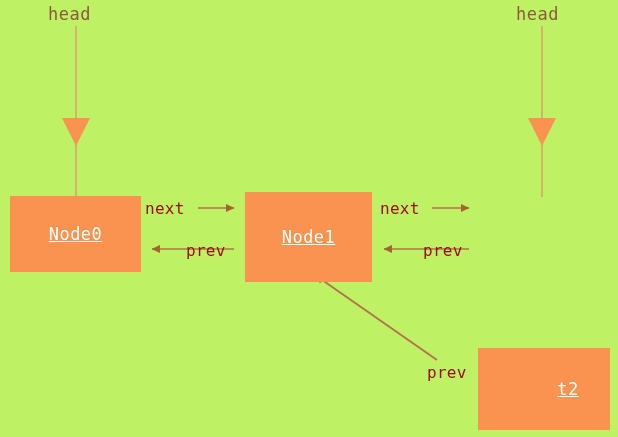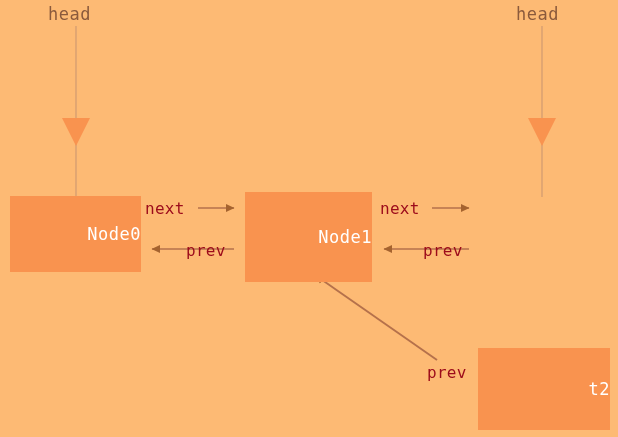--- a/index.html
+++ b/index.html
@@ -10,41 +10,42 @@
     width: 618px;
     height: 437px;
     background: #fafafd;
     font-family: "DejaVu Sans Mono", "Liberation Mono", monospace;
     overflow: hidden;
   }
   #canvas {
     position: relative;
     width: 618px;
     height: 437px;
-    background: #fdba74;
+    background: #bef264;
   }
   svg.layer {
     position: absolute;
     left: 0;
     top: 0;
     width: 618px;
     height: 437px;
     pointer-events: none;
   }
   .node-box {
     position: absolute;
     background: #f9934f;
     display: flex;
     align-items: center;
-    justify-content: flex-end;
+    justify-content: center;
     color: #ffffff;
     font-family: "DejaVu Sans Mono", "Liberation Mono", monospace;
     font-size: 17px;
     letter-spacing: 0.5px;
     box-sizing: border-box;
+    text-decoration: underline;
   }
   .ptr-label {
     position: absolute;
     color: #8b5a3c;
     font-family: "DejaVu Sans Mono", "Liberation Mono", monospace;
     font-size: 17px;
     letter-spacing: 0.5px;
     white-space: nowrap;
   }
   .edge-label {

